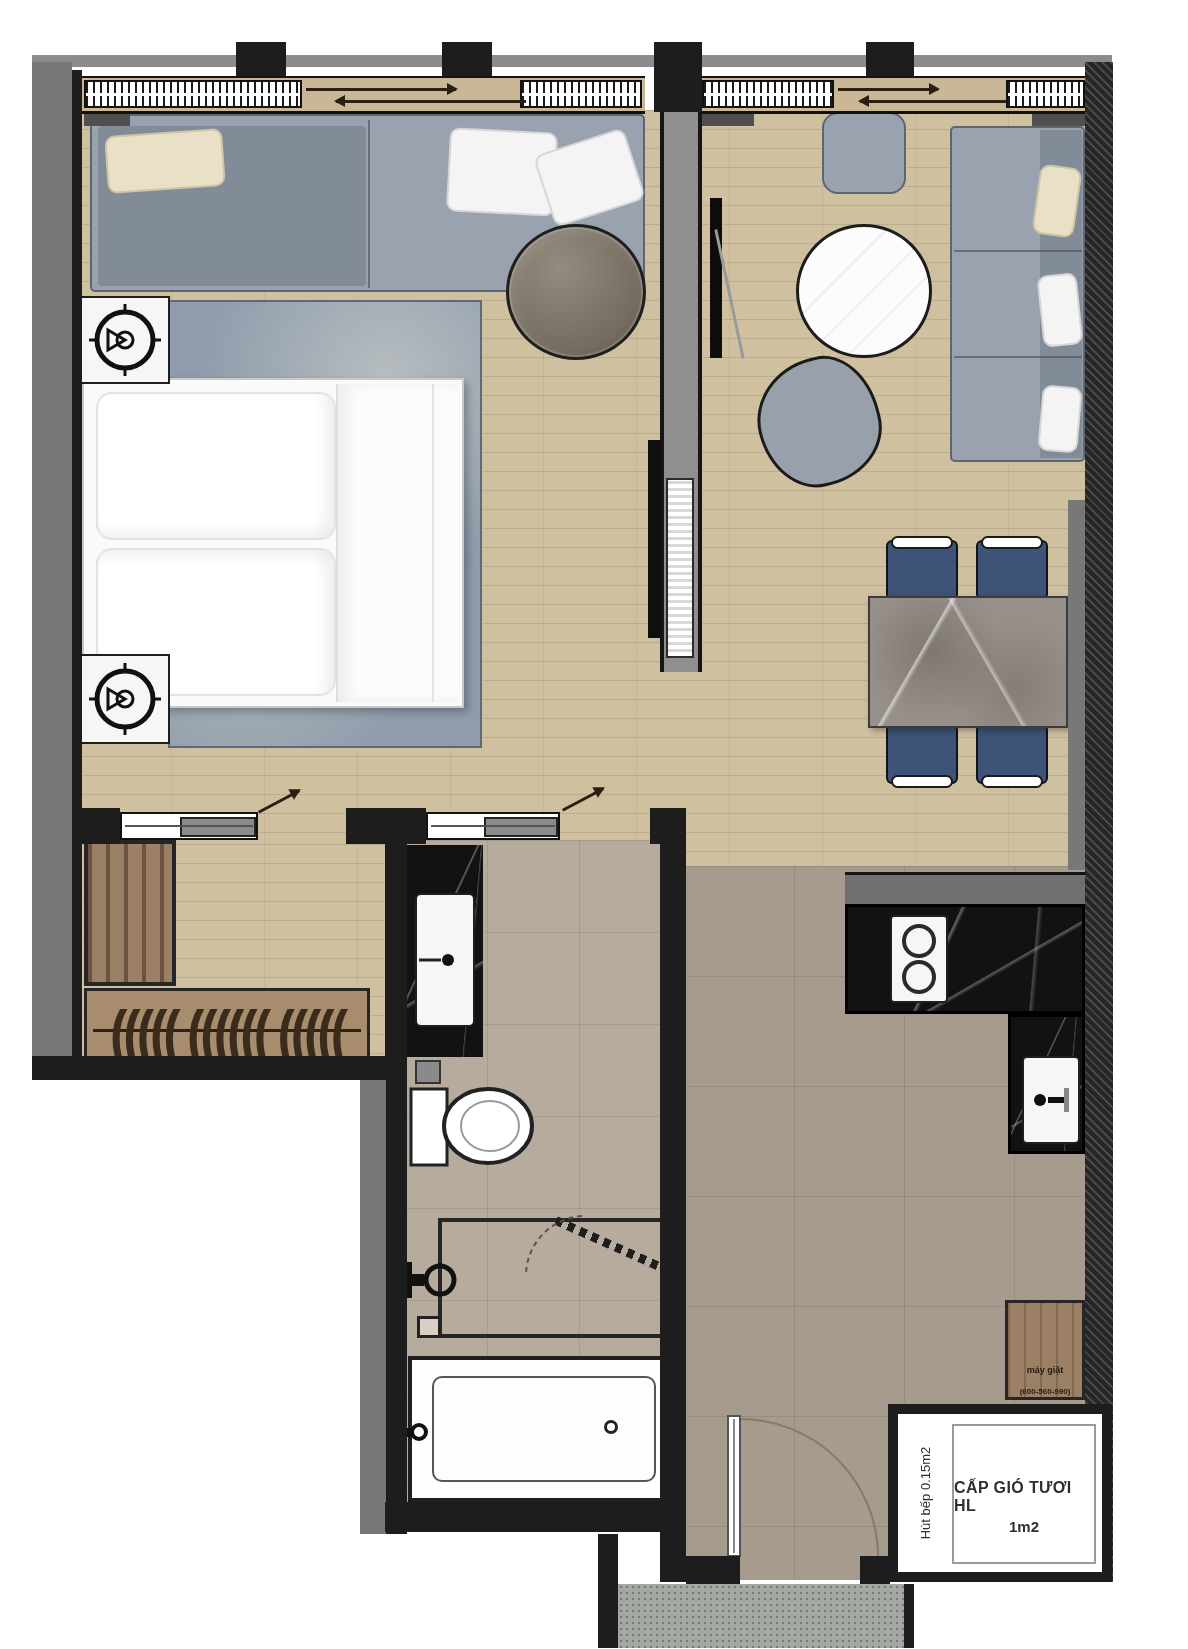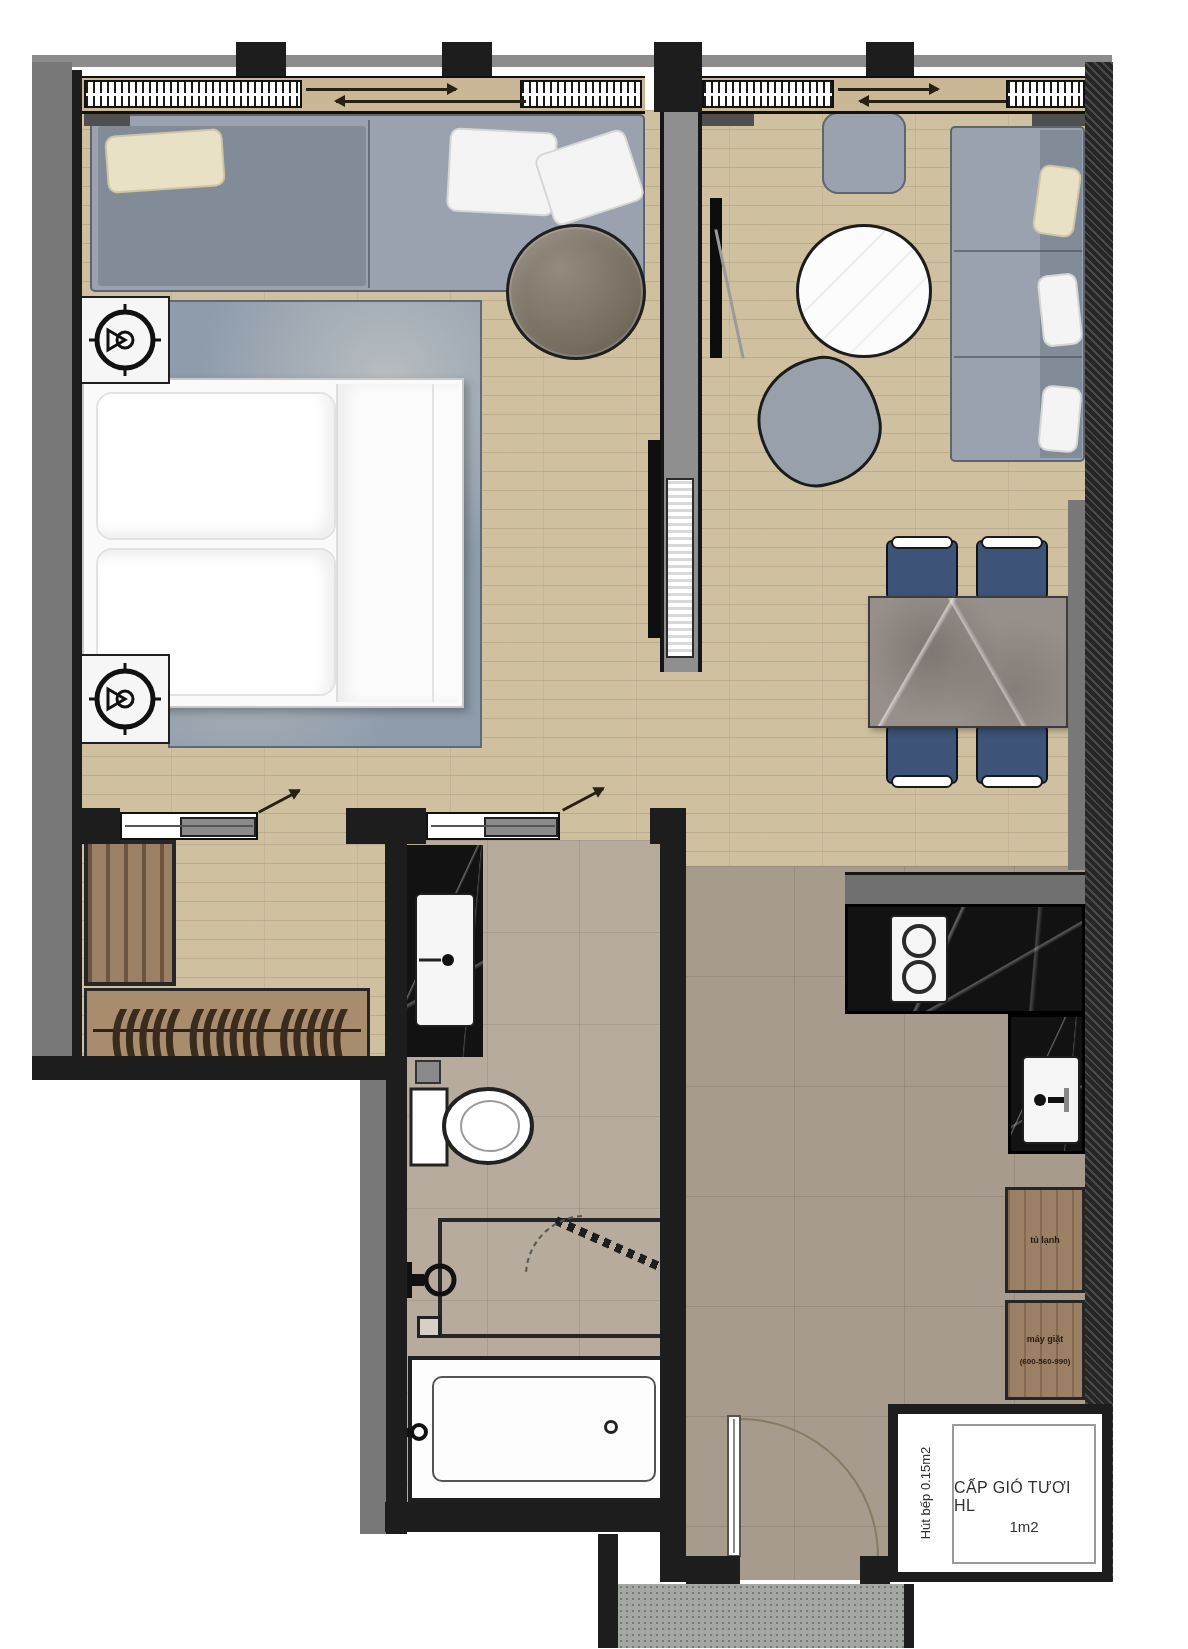--- a/index.html
+++ b/index.html
@@ -160,24 +160,21 @@
     </svg>
   </div>
   <div class="abs marbledark" style="left:1008px;top:1014px;width:77px;height:140px;border:3px solid #000;"></div>
   <div class="abs whitebox" style="left:1022px;top:1056px;width:58px;height:88px;border-radius:5px;">
     <svg width="54" height="84" viewBox="0 0 54 84">
       <circle cx="16" cy="42" r="6" fill="#111"></circle>
       <rect x="24" y="39" width="18" height="6" fill="#111"></rect>
       <rect x="40" y="30" width="5" height="24" fill="#888"></rect>
     </svg>
   </div>
-  <div class="abs woodcab" style="left:1005px;top:1187px;width:80px;height:106px;display:flex;align-items:center;justify-content:center;">
-    <span class="tinylbl">tủ lạnh</span>
-  </div>
-  <div class="abs woodcab" style="left:1005px;top:1300px;width:80px;height:100px;display:flex;flex-direction:column;align-items:center;justify-content:center;gap:12px;">
+  <div class="abs woodcab" style="left:1005px;top:1300px;width:80px;height:100px;display:flex;flex-direction:column;align-items:center;justify-content:flex-end;gap:12px;">
     <span class="tinylbl">máy giặt</span>
     <span class="tinylbl" style="font-size:8px;">(600-560-990)</span>
   </div>
 
   <div class="abs marbledark" style="left:407px;top:845px;width:76px;height:212px;"></div>
   <div class="abs whitebox" style="left:415px;top:893px;width:60px;height:134px;border-radius:6px;">
     <svg width="56" height="130" viewBox="0 0 56 130">
       <line x1="2" y1="65" x2="24" y2="65" stroke="#222" stroke-width="3"></line>
       <circle cx="31" cy="65" r="6" fill="#111"></circle>
     </svg>
@@ -272,21 +269,21 @@
     <div class="abs" style="left:50%;top:2px;bottom:2px;width:2px;margin-left:-1px;background:#888;"></div>
   </div>
   <div class="abs wall" style="left:686px;top:1556px;width:54px;height:28px;"></div>
   <div class="abs wall" style="left:860px;top:1556px;width:30px;height:28px;"></div>
   <div class="abs speckle" style="left:618px;top:1584px;width:288px;height:64px;"></div>
   <div class="abs wall" style="left:598px;top:1534px;width:20px;height:114px;"></div>
   <div class="abs wall" style="left:904px;top:1584px;width:10px;height:64px;"></div>
 
   <div class="abs wall" style="left:888px;top:1404px;width:224px;height:178px;"></div>
   <div class="abs" style="left:898px;top:1414px;width:204px;height:158px;background:#ffffff;"></div>
-  <div class="abs" style="left:952px;top:1424px;width:144px;height:140px;background:#fff;border:2px solid #9a9a9a;display:flex;flex-direction:column;align-items:center;justify-content:center;padding-top:26px;box-sizing:border-box;">
+  <div class="abs" style="left:952px;top:1424px;width:144px;height:140px;background:#fff;border:2px solid #9a9a9a;display:flex;flex-direction:column;align-items:center;justify-content:center;padding-top:26px;box-sizing:border-box;font-weight:bold;">
     <span class="lbl" style="font-size:16px;letter-spacing:.4px;">CẤP GIÓ TƯƠI HL</span>
     <span class="lbl" style="font-size:15px;margin-top:3px;">1m2</span>
   </div>
   <div class="abs" style="left:850px;top:1484px;width:150px;height:18px;transform:rotate(-90deg);text-align:center;">
     <span class="lbl" style="font-size:13px;">Hút bếp 0.15m2</span>
   </div>
 
 </div>
 
 </body></html>

